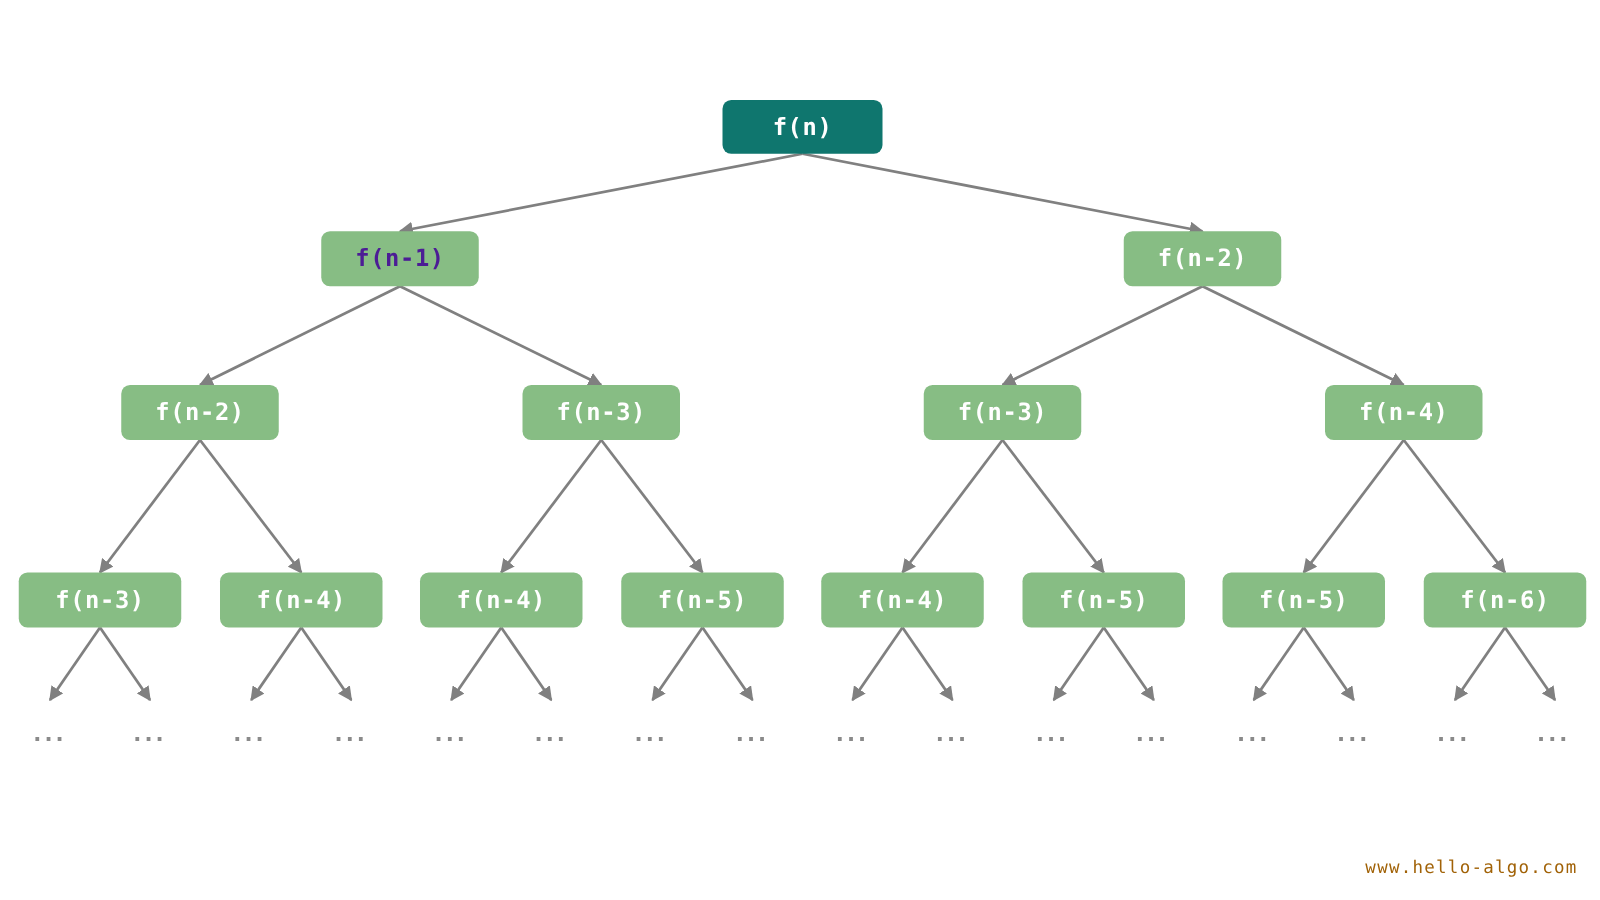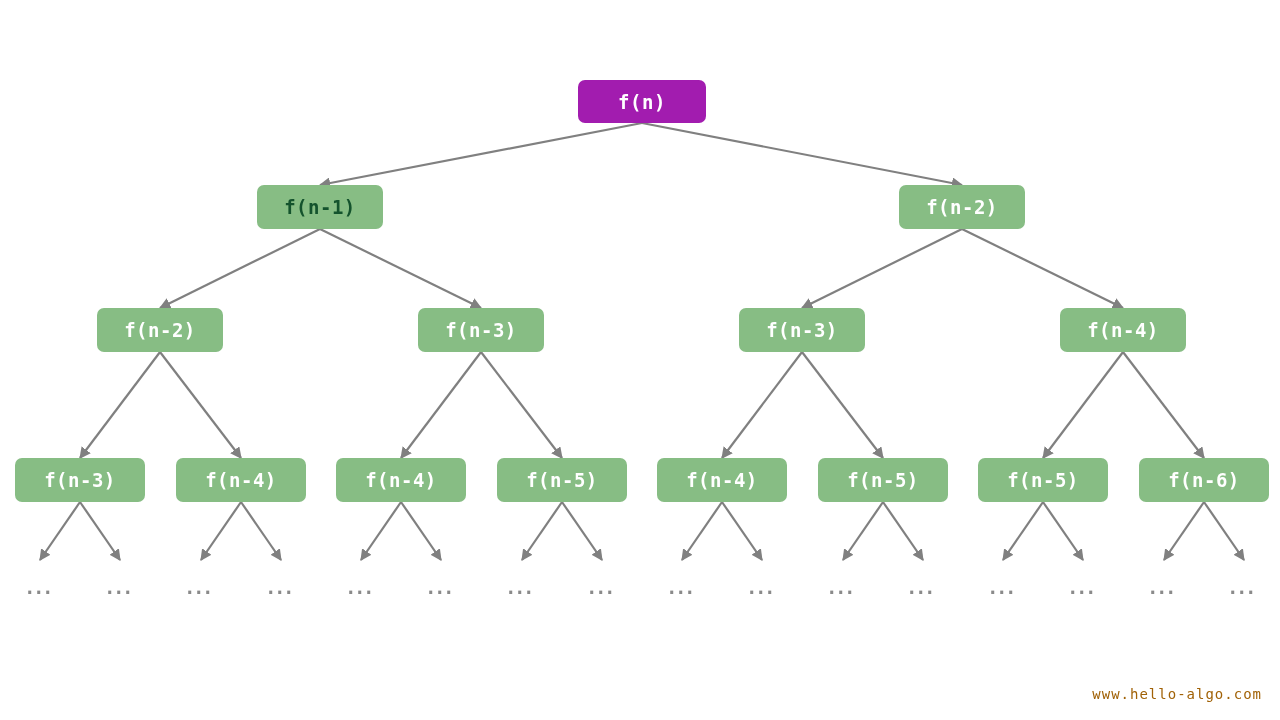--- a/index.html
+++ b/index.html
@@ -101,24 +101,24 @@
         <line x1="883" y1="502" x2="843" y2="560" stroke="#808080" stroke-width="2.2" marker-end="url(#arrowhead)"></line>
         <line x1="883" y1="502" x2="923" y2="560" stroke="#808080" stroke-width="2.2" marker-end="url(#arrowhead)"></line>
         <line x1="1043" y1="502" x2="1003" y2="560" stroke="#808080" stroke-width="2.2" marker-end="url(#arrowhead)"></line>
         <line x1="1043" y1="502" x2="1083" y2="560" stroke="#808080" stroke-width="2.2" marker-end="url(#arrowhead)"></line>
         <line x1="1204" y1="502" x2="1164" y2="560" stroke="#808080" stroke-width="2.2" marker-end="url(#arrowhead)"></line>
         <line x1="1204" y1="502" x2="1244" y2="560" stroke="#808080" stroke-width="2.2" marker-end="url(#arrowhead)"></line>
       </g>
   </svg>
 
   <div id="node-layer">
-      <div class="node" style="left: 578px; top: 80px; width: 128px; height: 43px; background: #a21caf; color: rgb(255, 255, 255);">
+      <div class="node" style="left: 578px; top: 80px; width: 128px; height: 43px; background: #0f766e; color: rgb(255, 255, 255);">
         <span>f(n)</span>
       </div>
-      <div class="node" style="left: 257px; top: 185px; width: 126px; height: 44px; background: rgb(135, 189, 132); color: #14532d;">
+      <div class="node" style="left: 257px; top: 185px; width: 126px; height: 44px; background: rgb(135, 189, 132); color: #4c1d95;">
         <span>f(n-1)</span>
       </div>
       <div class="node" style="left: 899px; top: 185px; width: 126px; height: 44px; background: rgb(135, 189, 132); color: rgb(255, 255, 255);">
         <span>f(n-2)</span>
       </div>
       <div class="node" style="left: 97px; top: 308px; width: 126px; height: 44px; background: rgb(135, 189, 132); color: rgb(255, 255, 255);">
         <span>f(n-2)</span>
       </div>
       <div class="node" style="left: 418px; top: 308px; width: 126px; height: 44px; background: rgb(135, 189, 132); color: rgb(255, 255, 255);">
         <span>f(n-3)</span>

